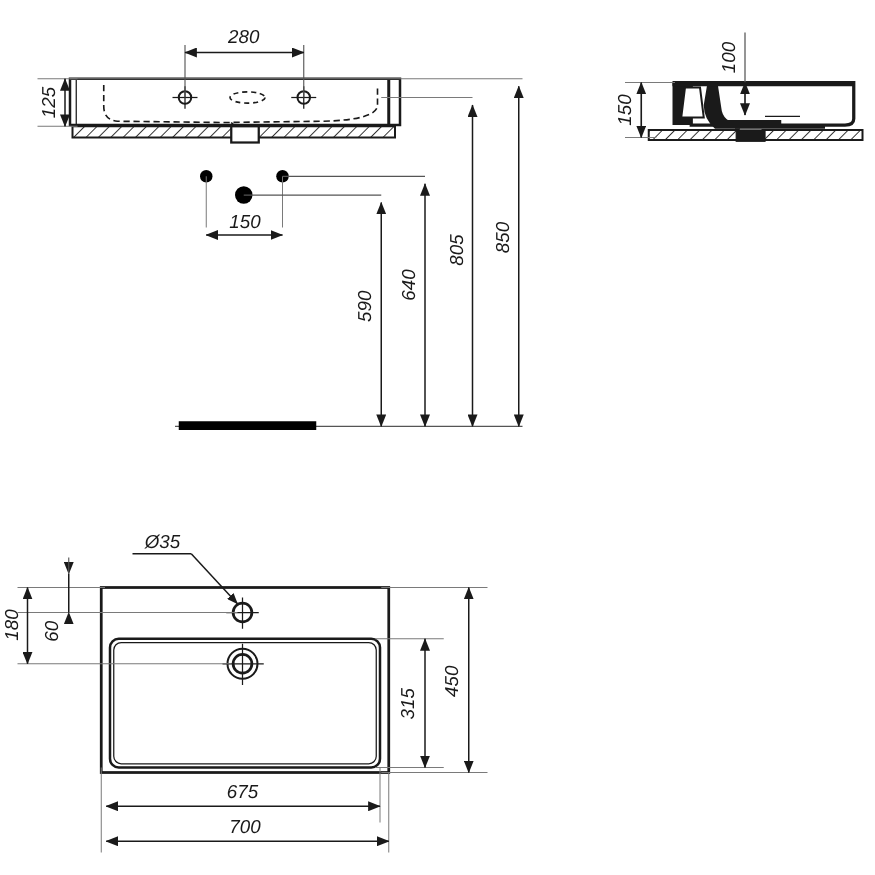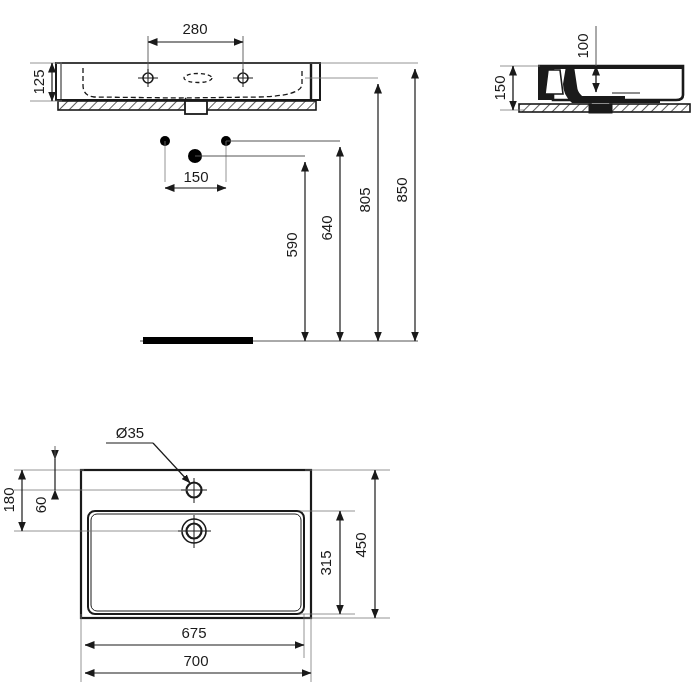--- a/index.html
+++ b/index.html
@@ -8,20 +8,21 @@
     padding: 0;
     background: #ffffff;
   }
   #sheet {
     position: relative;
     width: 700px;
     height: 700px;
     background: #ffffff;
     font-family: "Liberation Sans", sans-serif;
     overflow: hidden;
+    font-style: italic;
   }
   #sheet svg {
     display: block;
   }
   .dimtext {
     font-family: "Liberation Sans", sans-serif;
     font-size: 15px;
     fill: #1a1a1a;
   }
   .dimtext-v {

